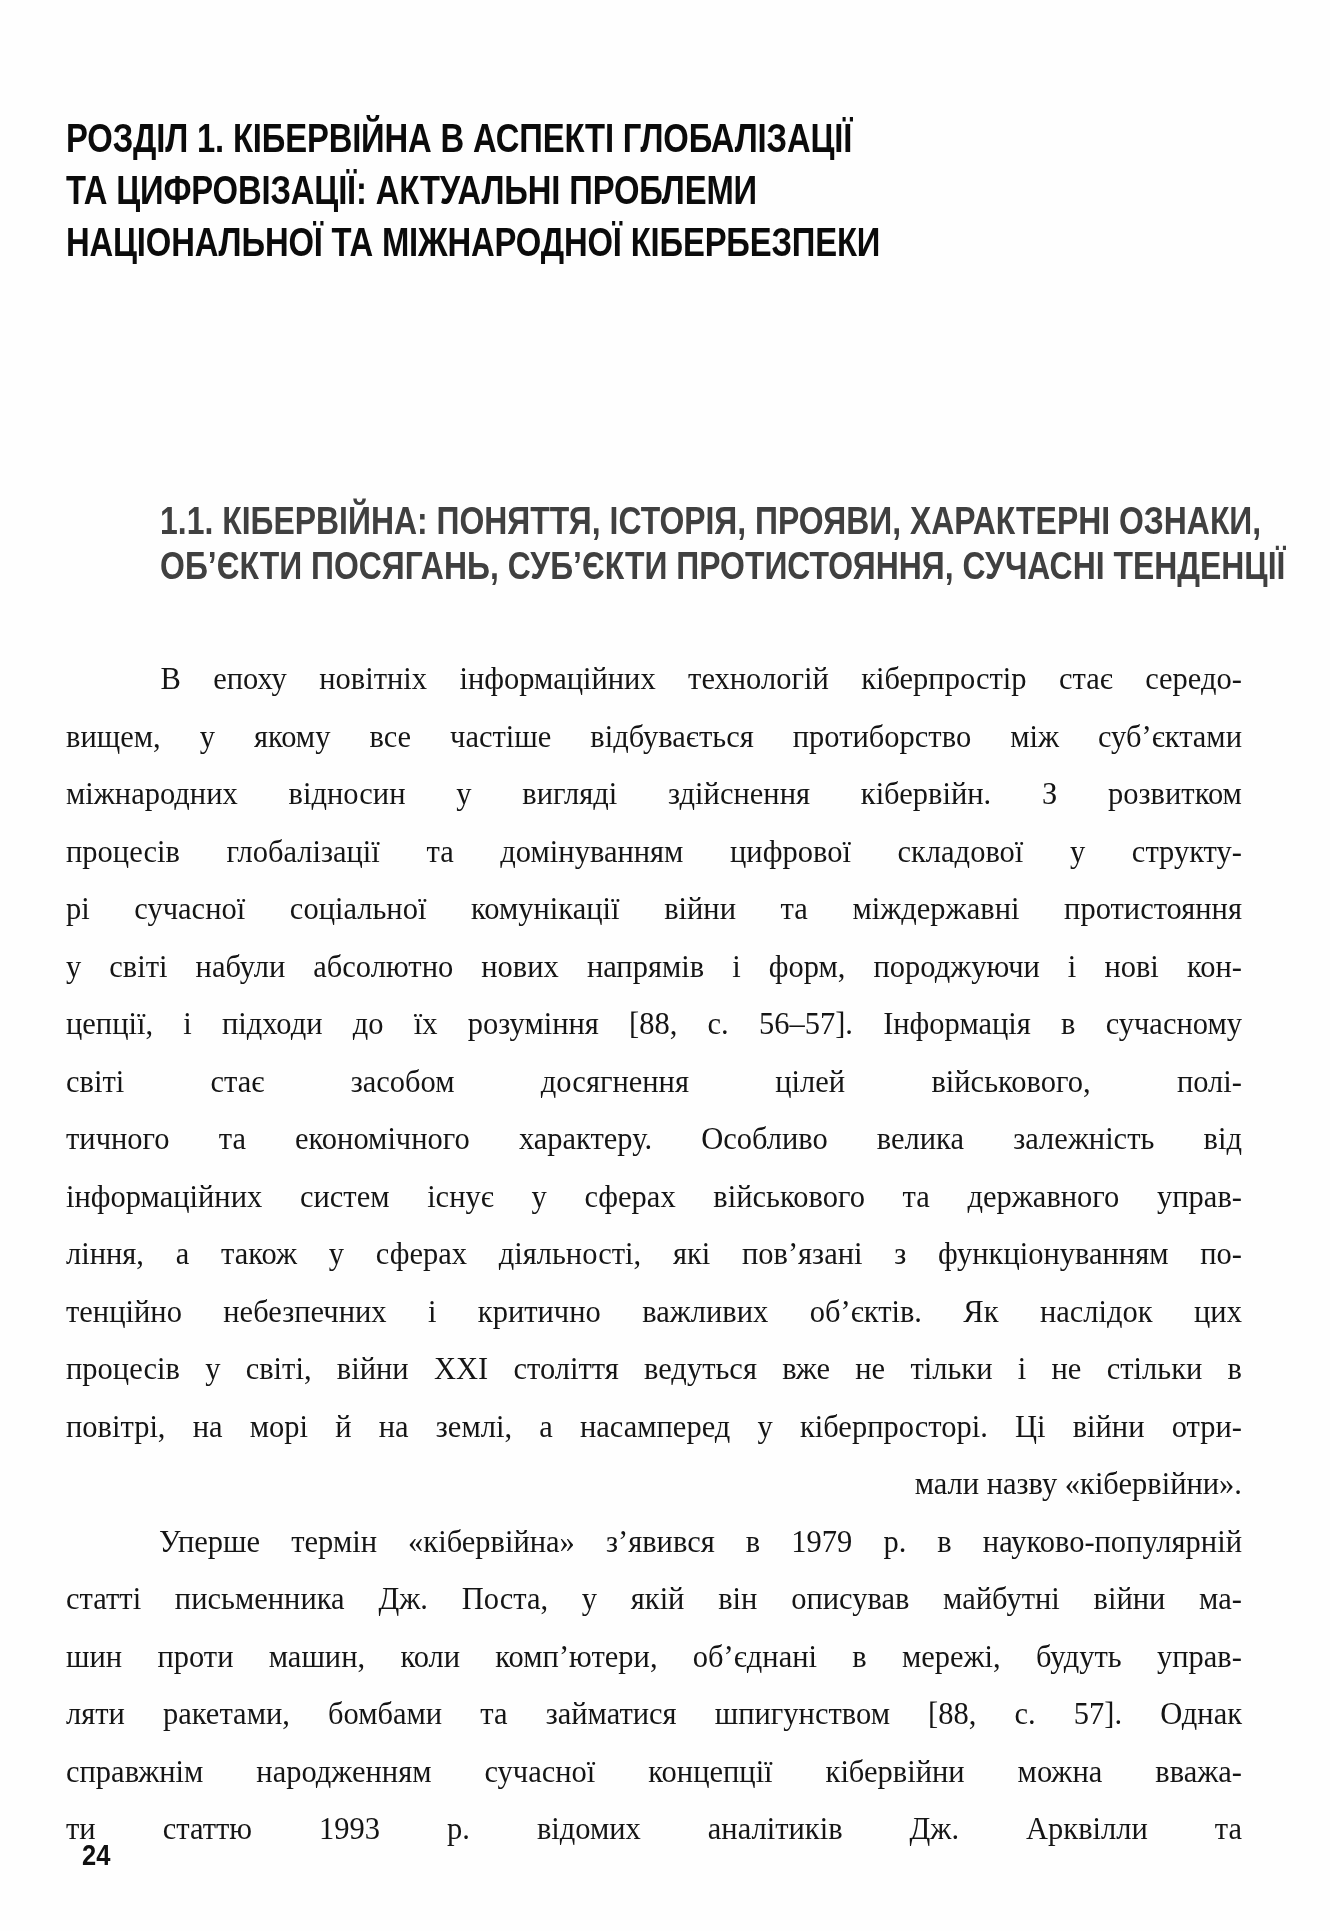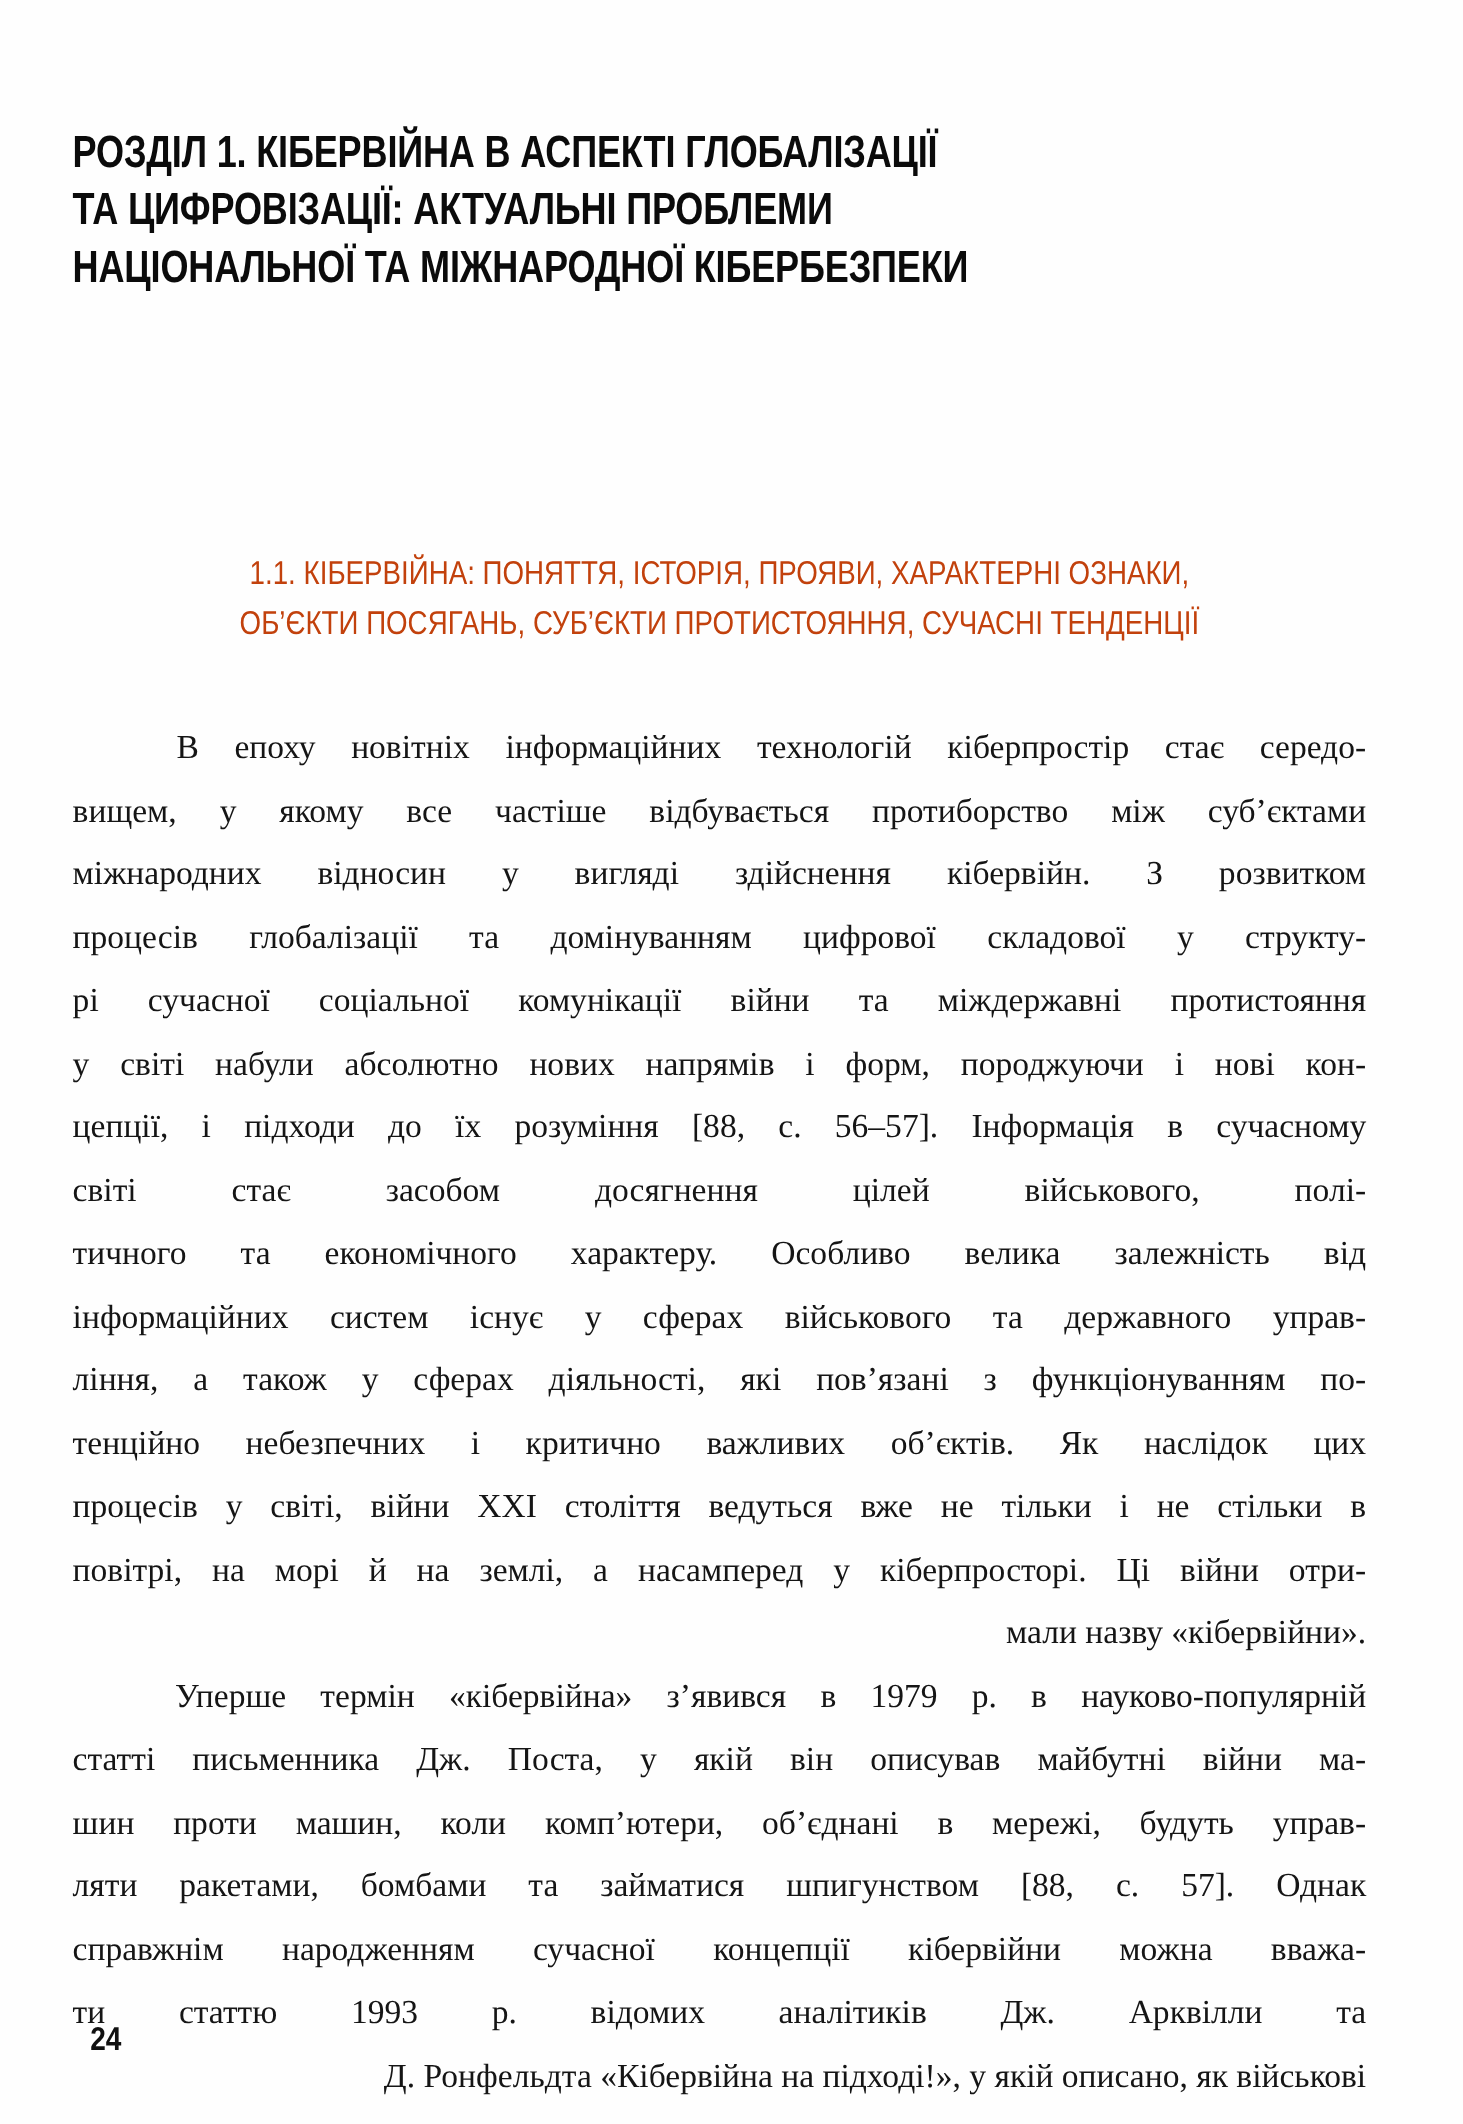--- a/index.html
+++ b/index.html
@@ -46,26 +46,26 @@
   }
   .chapter-title .tline {
     display: block;
     white-space: nowrap;
   }
 
   
   .section-heading {
     margin-top: 231px;
     font-family: "Liberation Sans", "DejaVu Sans", sans-serif;
-    font-weight: 400;
-    font-size: 30px;
+    font-weight: 700;
+    font-size: 38px;
     line-height: 45px;
     text-transform: uppercase;
     text-align: center;
-    color: #c2410c;
+    color: #404040;
   }
   .section-heading .hline {
     display: block;
     white-space: nowrap;
     transform: scaleX(0.84);
   }
 
   
   .body-text {
     margin-top: 62px;
@@ -364,21 +364,20 @@
             <span class="w">ти</span>
             <span class="w">статтю</span>
             <span class="w">1993</span>
             <span class="w">р.</span>
             <span class="w">відомих</span>
             <span class="w">аналітиків</span>
             <span class="w">Дж.</span>
             <span class="w">Арквілли</span>
             <span class="w">та</span>
           </div>
-          <div class="ln last">Д. Ронфельдта «Кібервійна на підході!», у якій описано, як військові</div>
         </div>
     </div>
 
   </div>
 
   <div class="folio">24</div>
 
 </div>
 
 </body></html>

